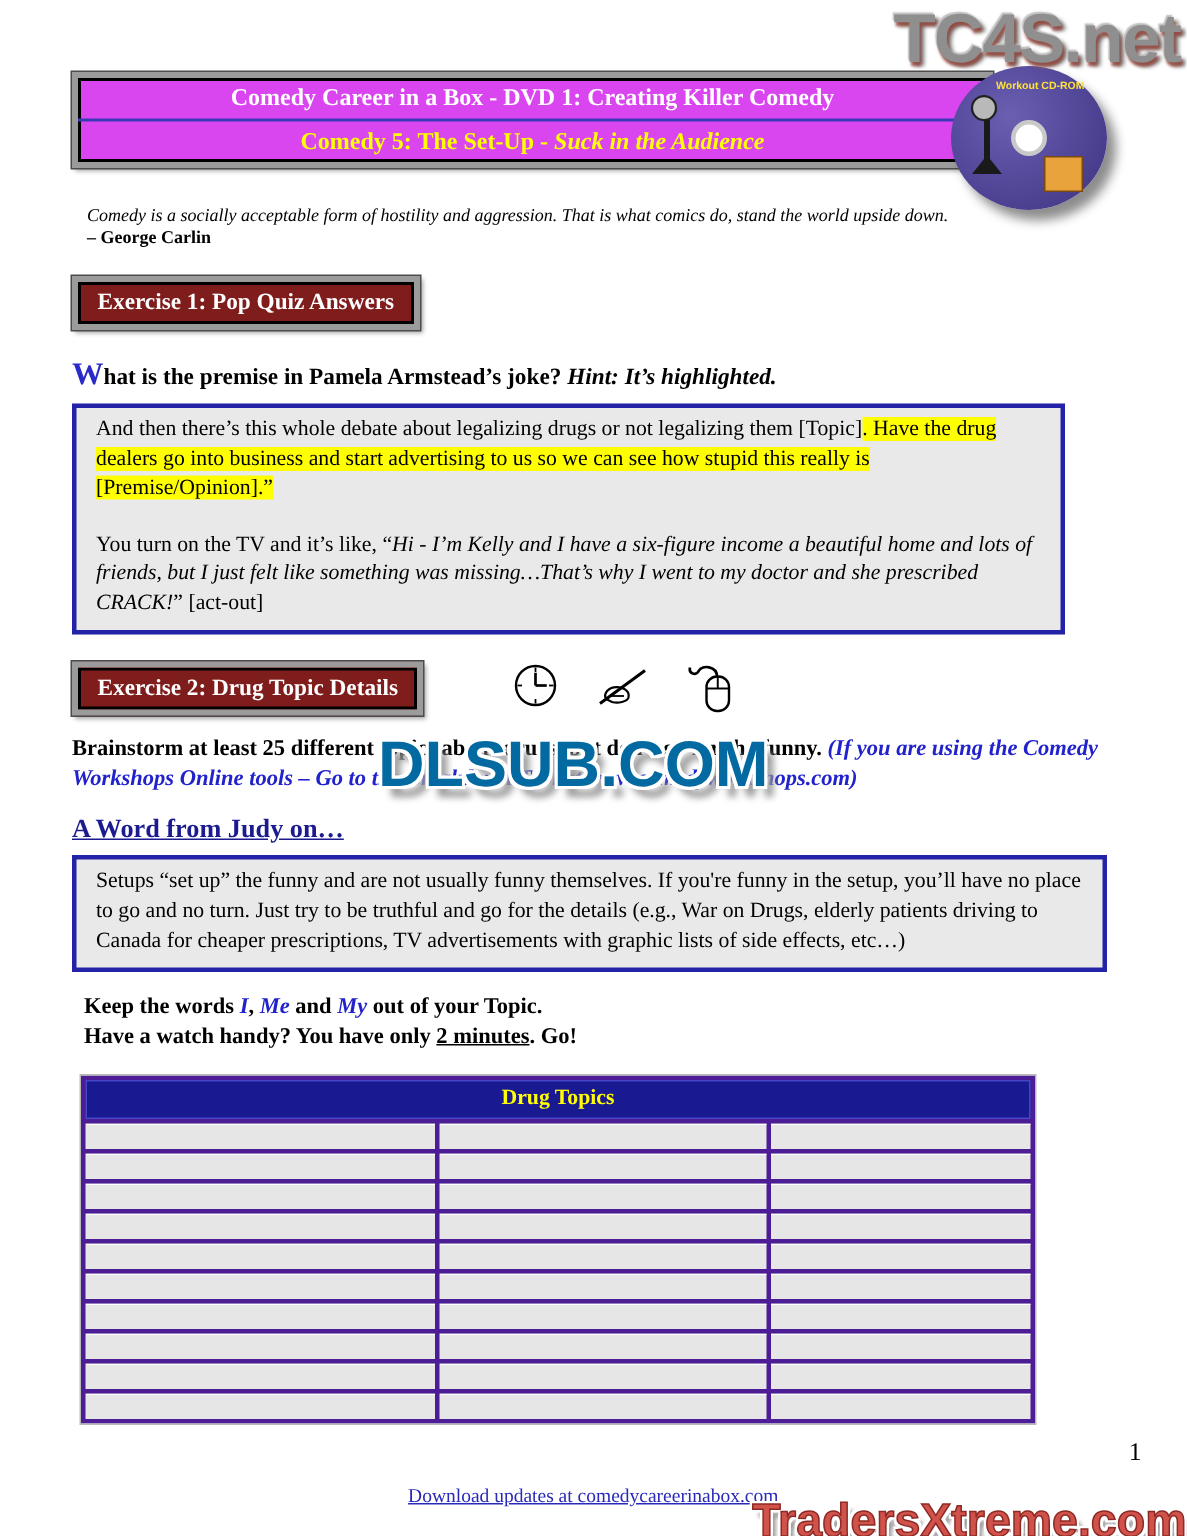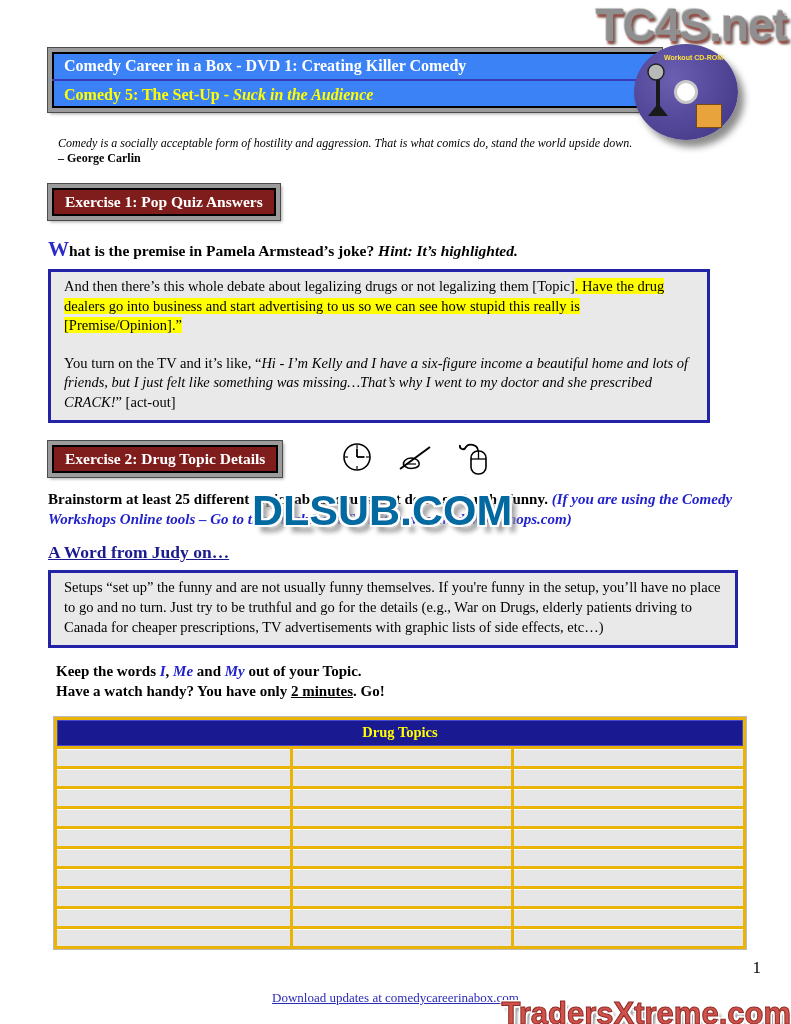--- a/index.html
+++ b/index.html
@@ -24,23 +24,24 @@
   .wm-bottom {
     right:0px; top:996px; font-size:31px; color:#d0524b;
     -webkit-text-stroke:1px #8d2a25;
     text-shadow:-2px -2px 0 #fff, 2px -2px 0 #fff, -2px 2px 0 #fff, 2px 2px 0 #fff,
                 4px 5px 3px #9a9a9a;
   }
 
   
   .hdr-wrap { position:relative; height:72px; }
   .hdr-box {
-    width:614px; background:#3b82f6;
+    width:614px; background:#d946ef;
     border:4px solid #9b9b9b; outline:1px solid #4c4c4c;
     box-shadow: inset 0 0 0 2px #000, 2px 2px 3px rgba(0,0,0,0.35);
+    text-align: center;
   }
   .hdr-row { padding:5px 12px 4px 12px; font-size:16px; font-weight:bold; color:#fff; }
   .hdr-row.chapter { border-top:2px solid #3a3ab8; color:#ffff00; }
   .hdr-row.chapter .it { font-style:italic; }
 
   .cd { position:absolute; right:-4px; top:-12px; width:126px; height:112px; z-index:5; }
   .cd .disc {
     position:absolute; left:8px; top:8px; width:104px; height:96px; border-radius:50%;
     background:radial-gradient(circle at 38% 35%, #6a5fb0 0%, #564a9c 45%, #3d3380 100%);
     box-shadow:6px 7px 7px rgba(0,0,0,0.45);
@@ -100,22 +101,22 @@
     text-decoration:underline;
   }
 
   
   .keep { margin:14px 0 0 8px; font-size:15px; font-weight:bold; line-height:1.3; }
   .keep .blue { color:#2222cc; font-style:italic; }
   .keep .ul { text-decoration:underline; }
 
   
   table.topics {
-    margin:16px 0 0 6px; width:692px; border-collapse:separate; border-spacing:3px;
-    background:#eab308; outline:1px solid #b9b9b9;
+    margin:16px 0 0 6px; width:636px; border-collapse:separate; border-spacing:3px;
+    background:#4c1d95; outline:1px solid #b9b9b9;
   }
   table.topics th {
     background:#191991; color:#ffff00; font-size:14.5px; font-weight:bold;
     padding:3px 0 4px 0; border:1px solid #4646c8;
   }
   table.topics td {
     background:#e6e6e6; height:17px;
     box-shadow: inset 0 1px 0 rgba(255,255,255,0.95);
   }
   table.topics td:nth-child(1) { width:233px; }

